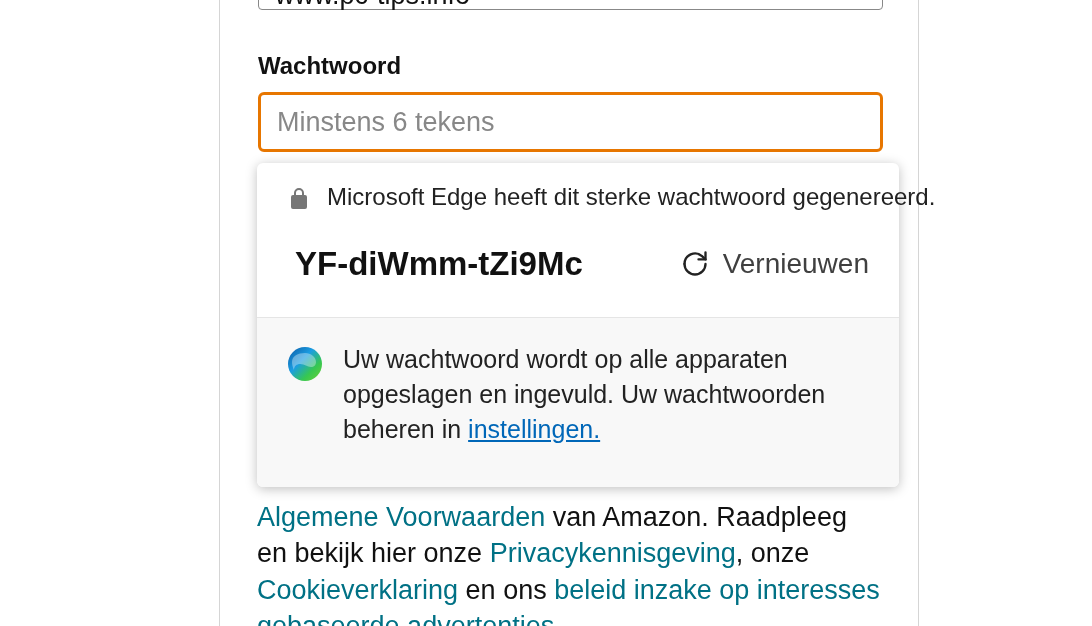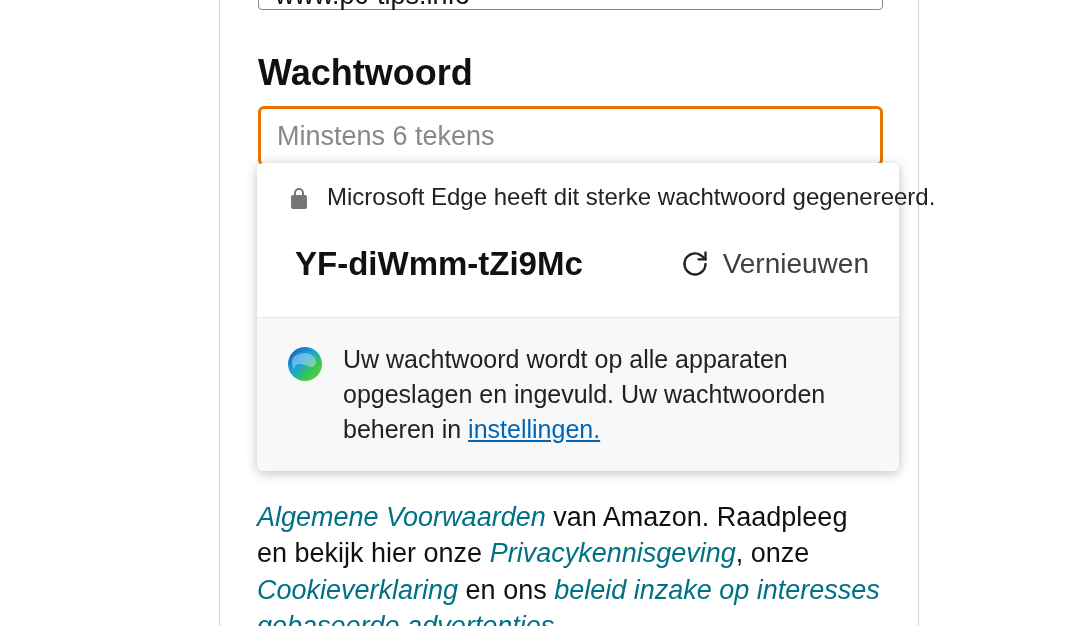--- a/index.html
+++ b/index.html
@@ -32,21 +32,21 @@
       border: 1px solid #888;
       border-radius: 4px;
       font-size: 27px;
       padding: 0 16px;
       color: #111;
       margin-top: -20px;
       display: flex;
       align-items: center;
     }
     .field-label {
-      font-size: 36px;
+      font-size: 24px;
       font-weight: 700;
       color: #111;
       margin-top: 42px;
       margin-bottom: 12px;
     }
     .password-input {
       width: 625px;
       height: 60px;
       border: 3px solid #e77600;
       border-radius: 6px;
@@ -105,21 +105,21 @@
       width: 28px;
       height: 28px;
     }
     .refresh-label {
       font-size: 28px;
       color: #404040;
     }
     .popup-bottom {
       background: #f8f8f8;
       border-top: 1px solid #e5e5e5;
-      padding: 24px 30px 24px 30px;
+      padding: 24px 30px 40px 30px;
       display: flex;
       gap: 20px;
       border-radius: 0 0 6px 6px;
     }
     .edge-logo {
       width: 36px;
       height: 36px;
       flex-shrink: 0;
       margin-top: 4px;
     }
@@ -137,21 +137,20 @@
       left: 257px;
       top: 499px;
       width: 625px;
       font-size: 27px;
       color: #111;
       line-height: 1.35;
     }
     .legal-link {
       color: #007185;
       text-decoration: none;
-      font-style: italic;
     }
   </style>
 </head>
 <body>
 
 <div class="page-container">
   <div class="url-input">
     <span>www.pc-tips.info</span>
   </div>
 

